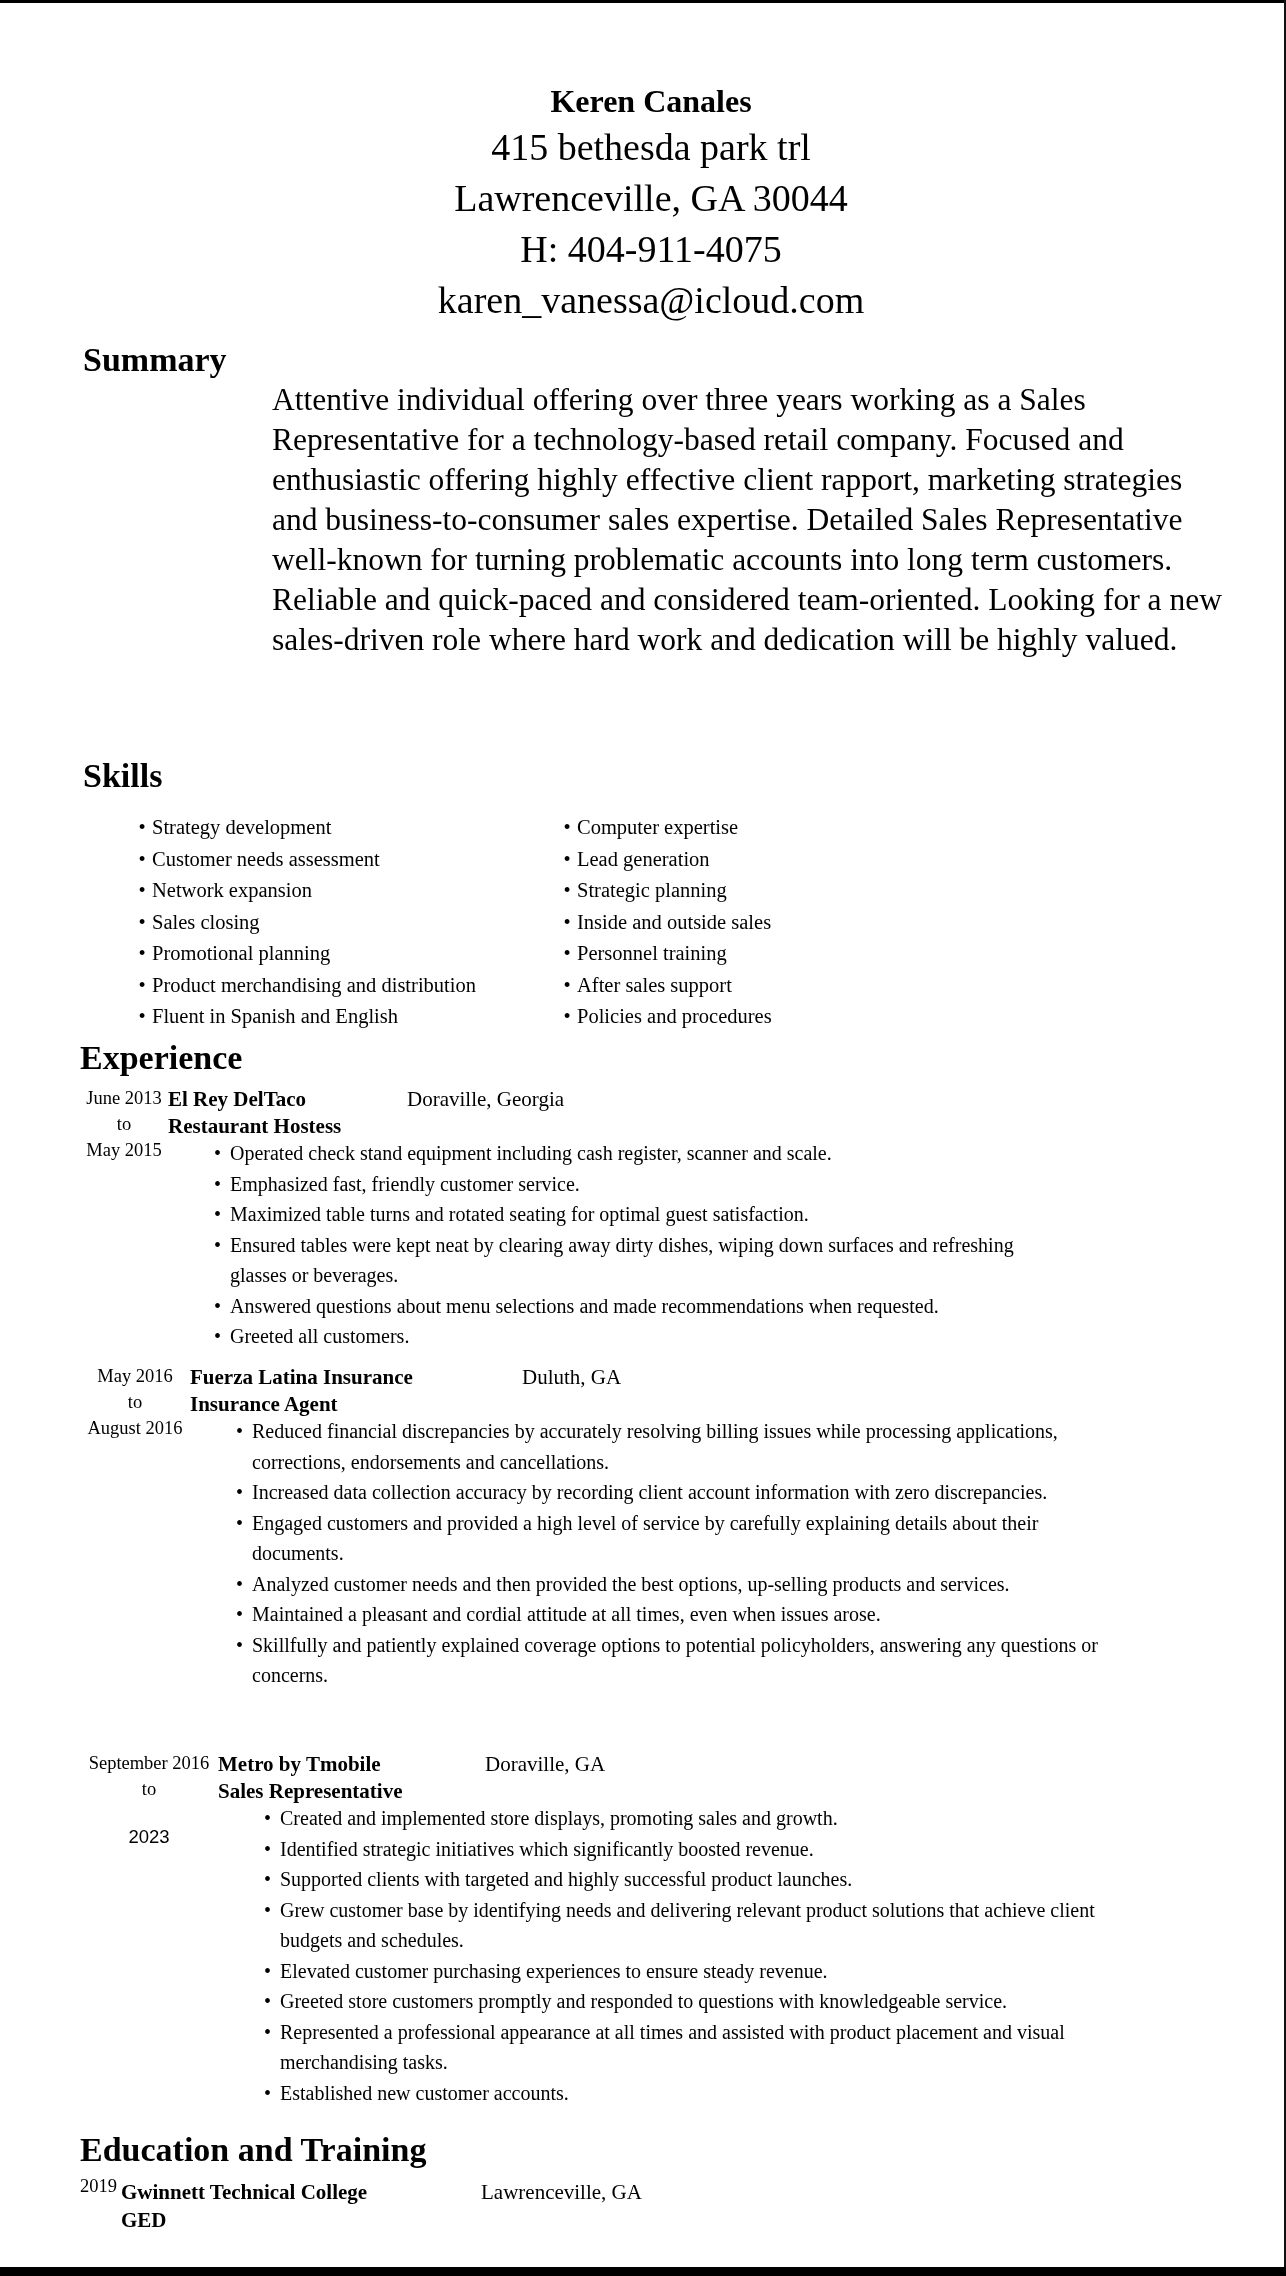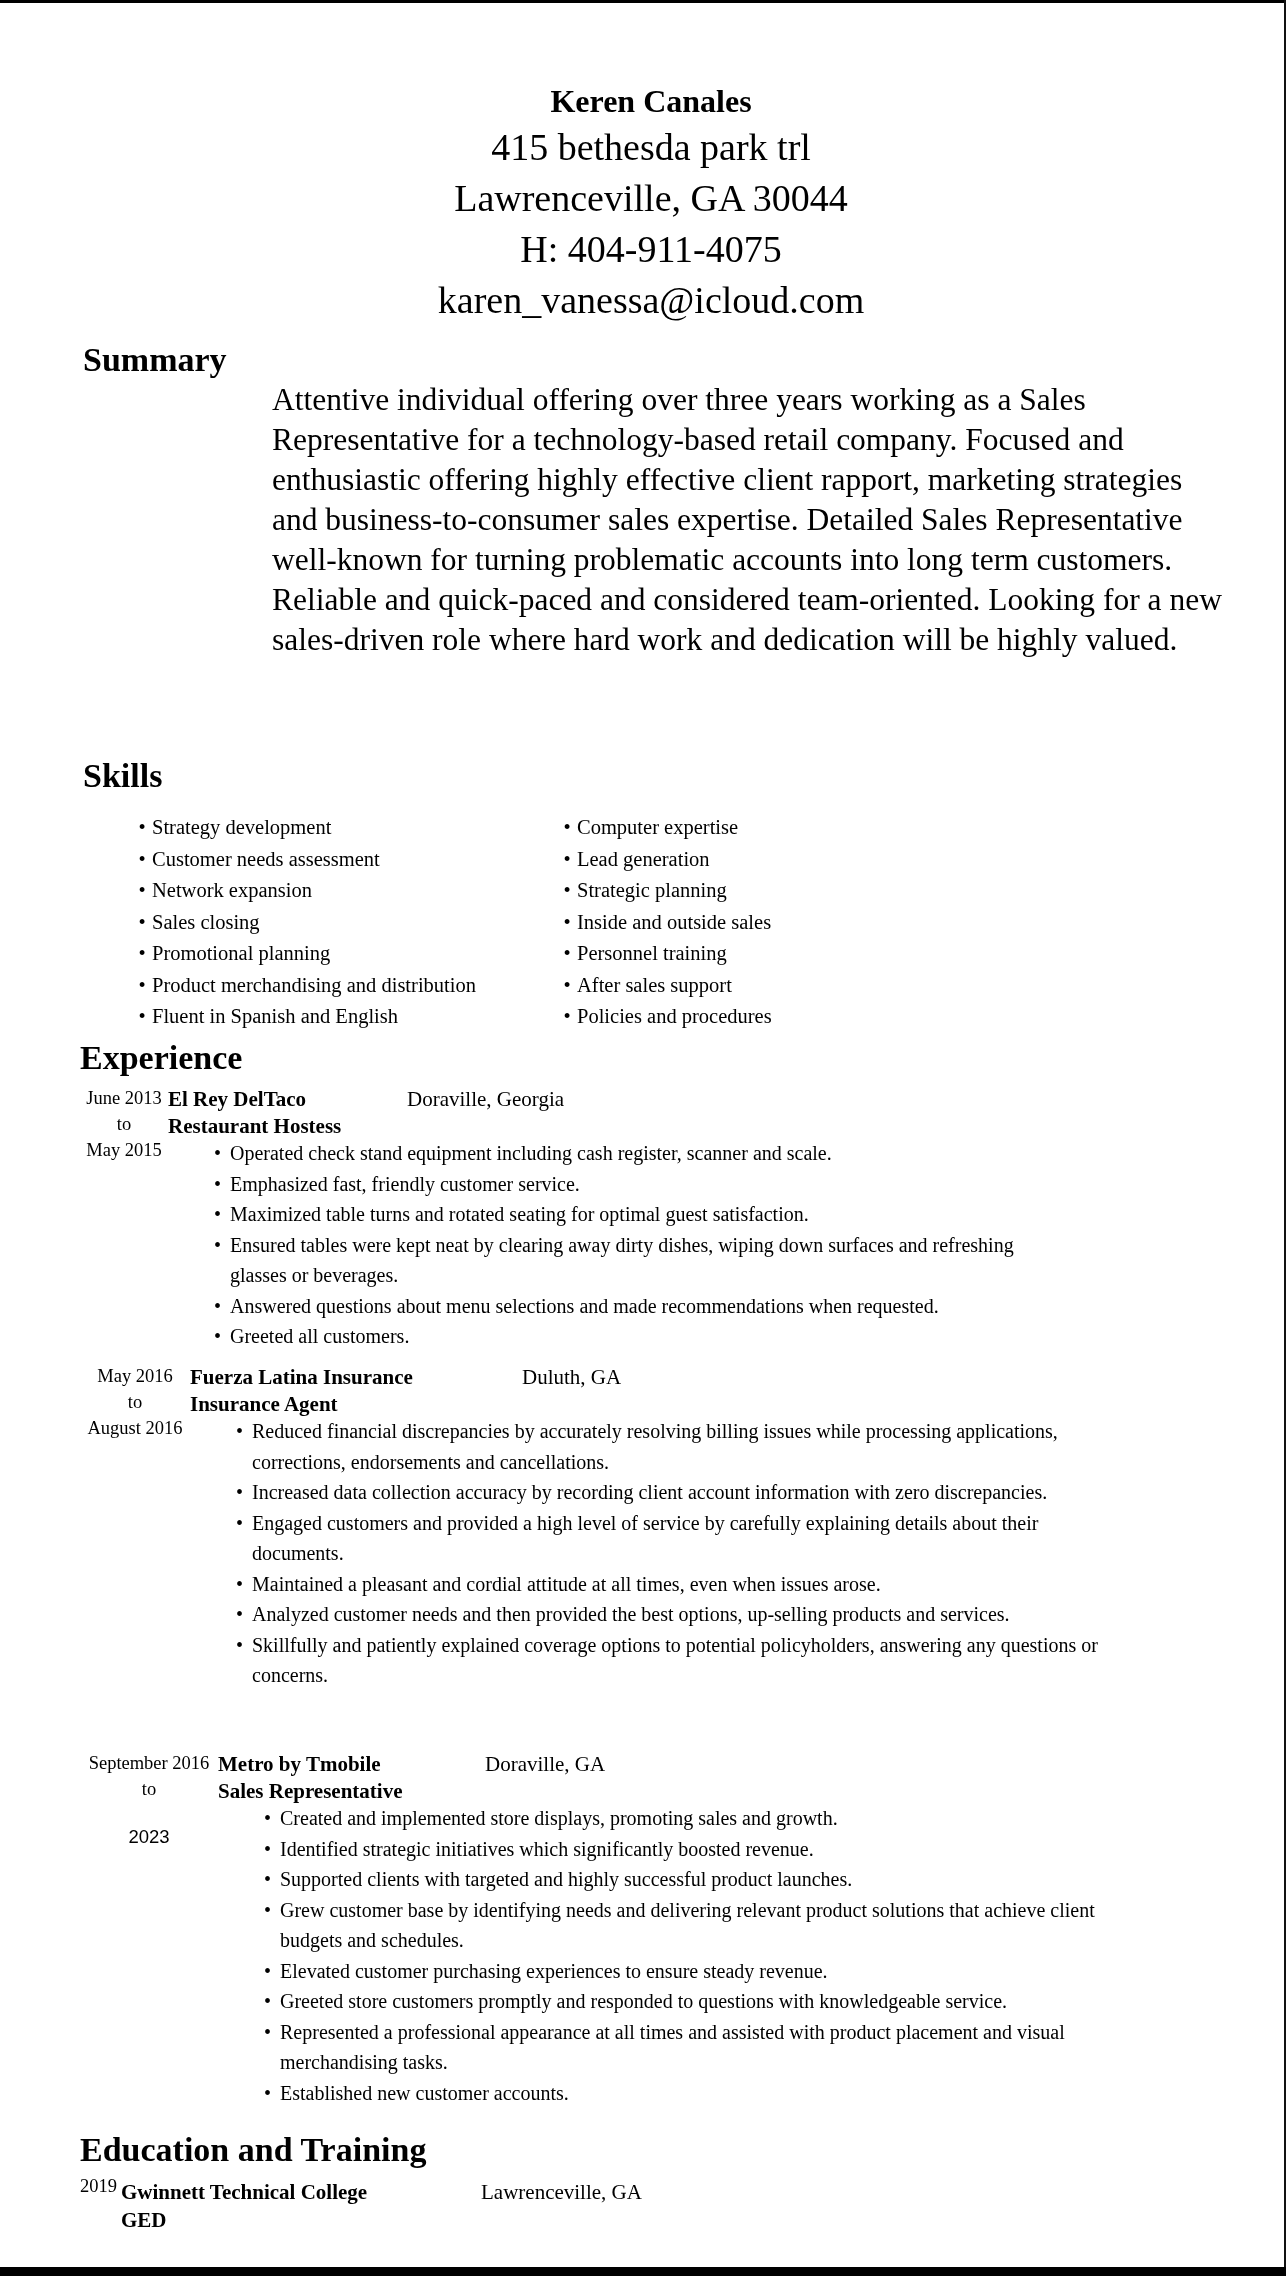--- a/index.html
+++ b/index.html
@@ -114,22 +114,22 @@
     <div>to</div>
     <div>August 2016</div>
   </div>
   <div class="company" style="left:190px; top:1px;">Fuerza Latina Insurance</div>
   <div class="location" style="left:522px; top:1px;">Duluth, GA</div>
   <div class="role" style="left:190px; top:28px;">Insurance Agent</div>
   <ul style="left:230px; top:53px; width:890px;">
     <li>Reduced financial discrepancies by accurately resolving billing issues while processing applications, corrections, endorsements and cancellations.</li>
     <li>Increased data collection accuracy by recording client account information with zero discrepancies.</li>
     <li>Engaged customers and provided a high level of service by carefully explaining details about their documents.</li>
+    <li>Analyzed customer needs and then provided the best options, up-selling products and services.</li>
     <li>Maintained a pleasant and cordial attitude at all times, even when issues arose.</li>
-    <li>Analyzed customer needs and then provided the best options, up-selling products and services.</li>
     <li>Skillfully and patiently explained coverage options to potential policyholders, answering any questions or concerns.</li>
   </ul>
 </div>
 
 <div class="job" style="top:1750px;">
   <div class="dates" style="left:80px; top:0; width:138px;">
     <div>September 2016</div>
     <div>to</div>
     <div class="sans" style="margin-top:22px;">2023</div>
   </div>

